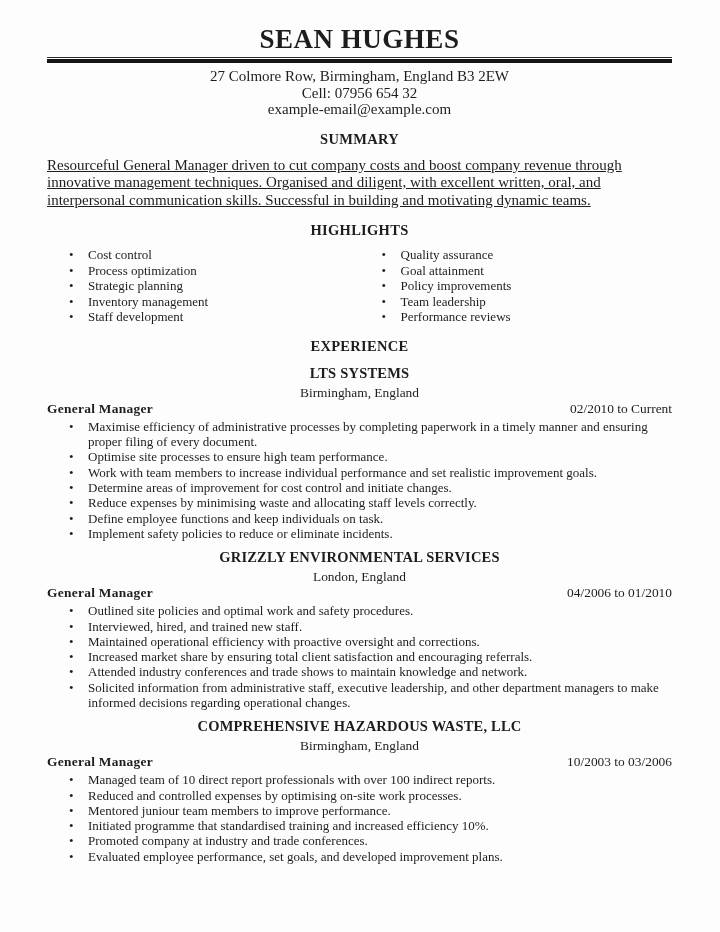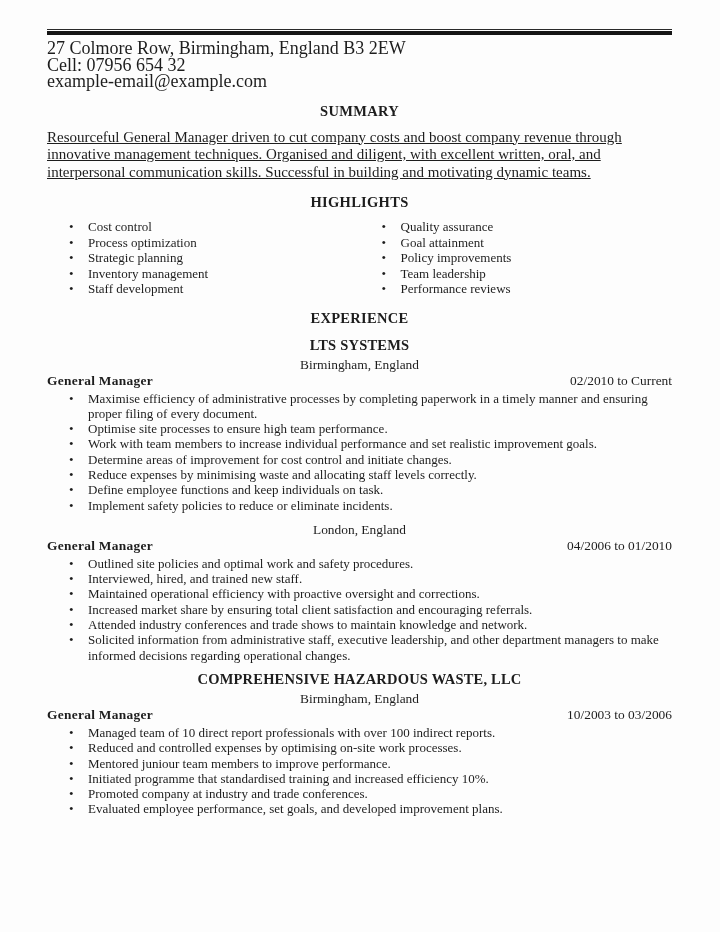--- a/index.html
+++ b/index.html
@@ -18,21 +18,21 @@
   }
   
   .name {
     margin: 0; text-align: center;
     font-size: 27px; font-weight: bold;
     letter-spacing: 0.5px; line-height: 1.05;
   }
   .double-rule { margin-top: 4px; }
   .rule-thin  { height: 1px; background: #2a2a2a; }
   .rule-thick { height: 4px; background: #151515; margin-top: 1px; }
-  .contact { margin-top: 5px; font-size: 18px; line-height: 16.5px; }
+  .contact { margin-top: 5px; text-align: center; font-size: 15px; line-height: 16.5px; }
   
   .sec-head {
     display: flex; align-items: center;
     margin-top: 11px;
     flex-direction: column;
   }
   .sec-head .line { flex: 1; height: 0; border-top: 2px solid #222; }
   .sec-head .sec-title {
     padding: 0 10px;
     font-size: 14.5px; font-weight: bold; letter-spacing: 0.3px;
@@ -74,20 +74,21 @@
   .role { font-weight: bold; letter-spacing: 0.3px; }
   .dates { font-weight: normal; }
   .job ul.bullets { margin-top: 2px; }
 </style>
 </head>
 <body>
 
 <div class="page">
 
   <header>
+    <h1 class="name">SEAN HUGHES</h1>
     <div class="double-rule">
       <div class="rule-thin"></div>
       <div class="rule-thick"></div>
     </div>
     <div class="contact">
       <div>27 Colmore Row,  Birmingham,  England B3 2EW</div>
       <div>Cell: 07956 654 32</div>
       <div>example-email@example.com</div>
     </div>
   </header>
@@ -144,20 +145,21 @@
           <li>Optimise site processes to ensure high team performance.</li>
           <li>Work with team members to increase individual performance and set realistic improvement goals.</li>
           <li>Determine areas of improvement for cost control and initiate changes.</li>
           <li>Reduce expenses by minimising waste and allocating staff levels correctly.</li>
           <li>Define employee functions and keep individuals on task.</li>
           <li>Implement safety policies to reduce or eliminate incidents.</li>
         </ul>
   </section>
 
   <section class="job">
+    <h3 class="company">GRIZZLY ENVIRONMENTAL SERVICES</h3>
     <div class="location">London, England</div>
     <div class="role-row">
       <span class="role">General Manager</span>
       <span class="dates">04/2006 to 01/2010</span>
     </div>
     <ul class="bullets">
           <li>Outlined site policies and optimal work and safety procedures.</li>
           <li>Interviewed, hired, and trained new staff.</li>
           <li>Maintained operational efficiency with proactive oversight and corrections.</li>
           <li>Increased market share by ensuring total client satisfaction and encouraging referrals.</li>

